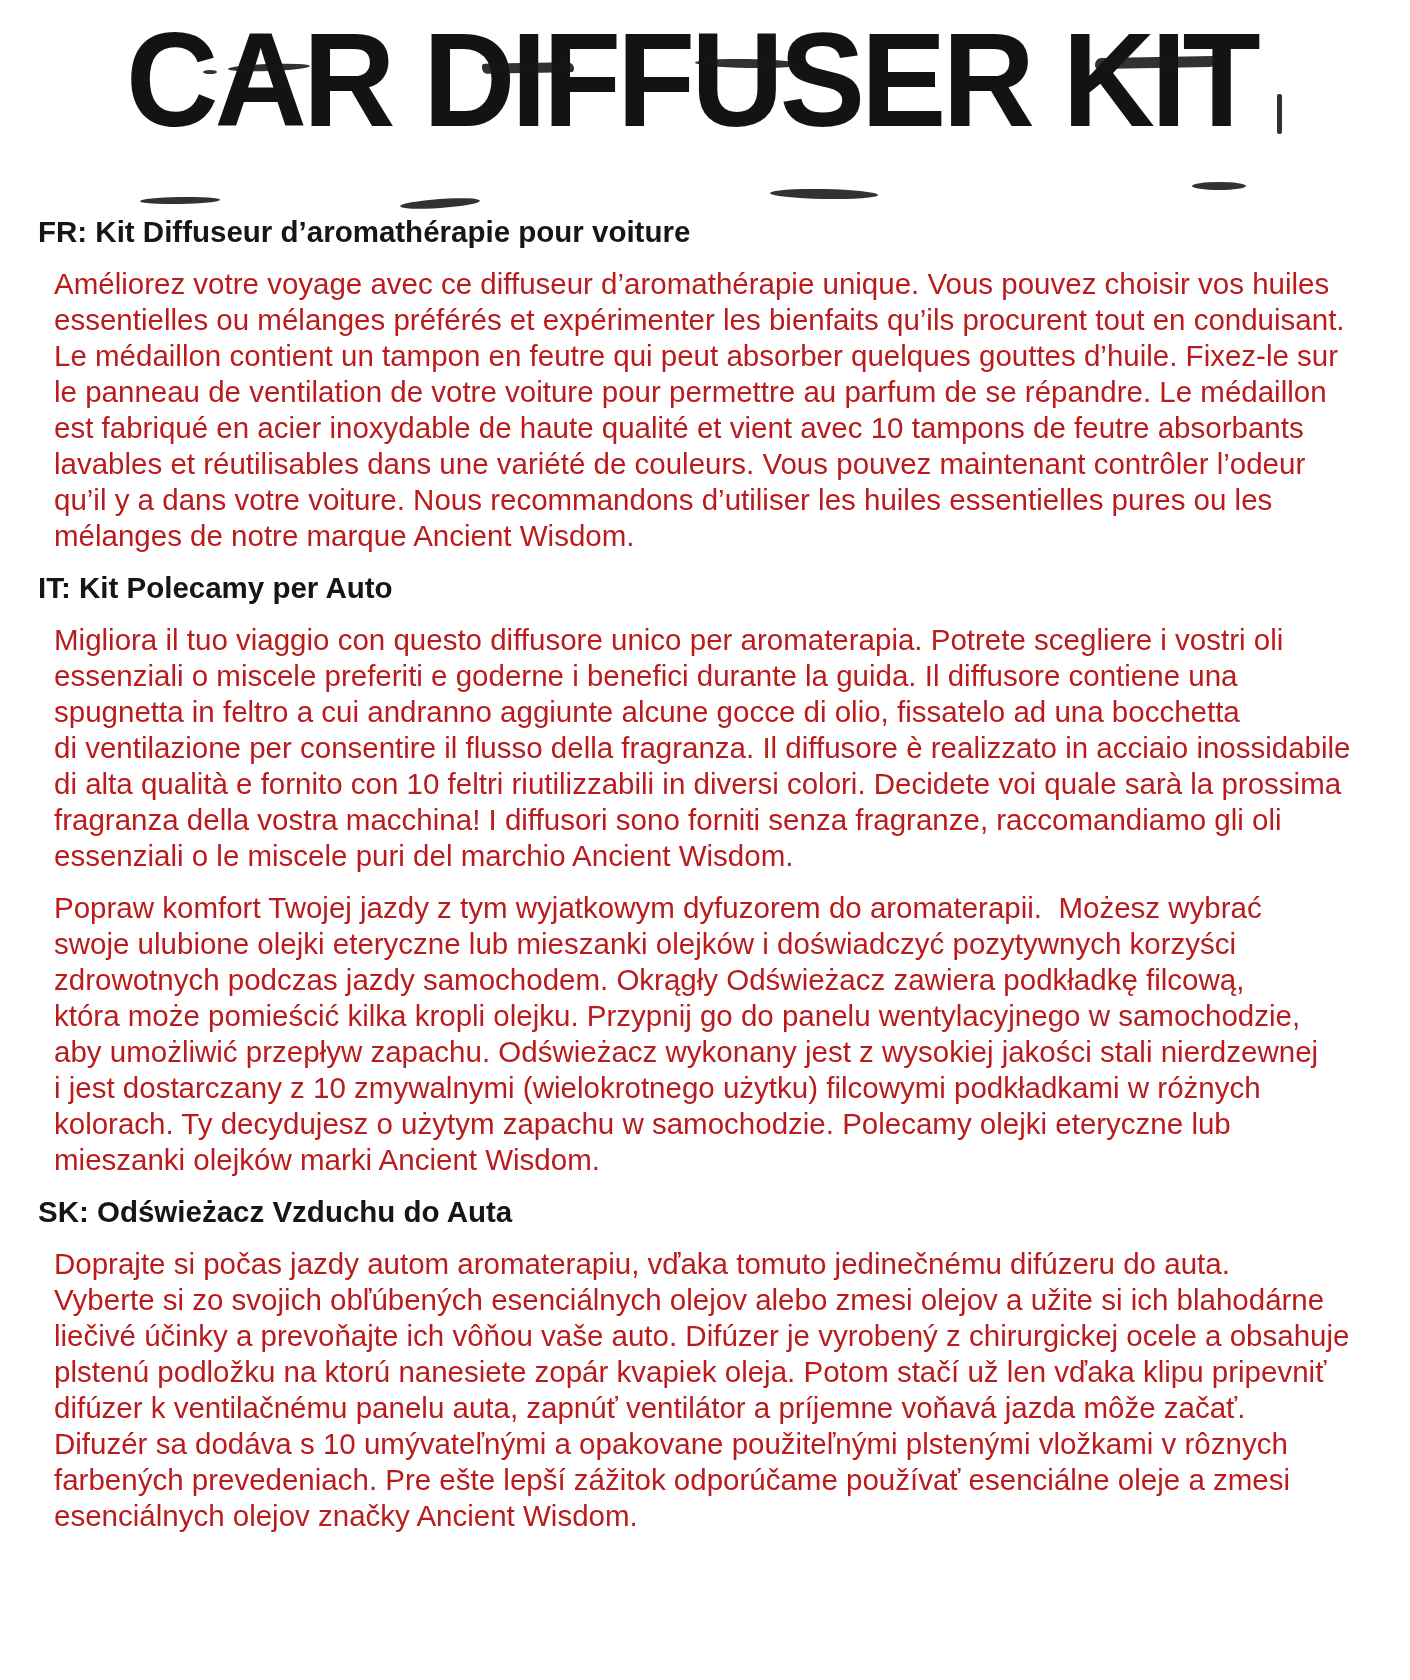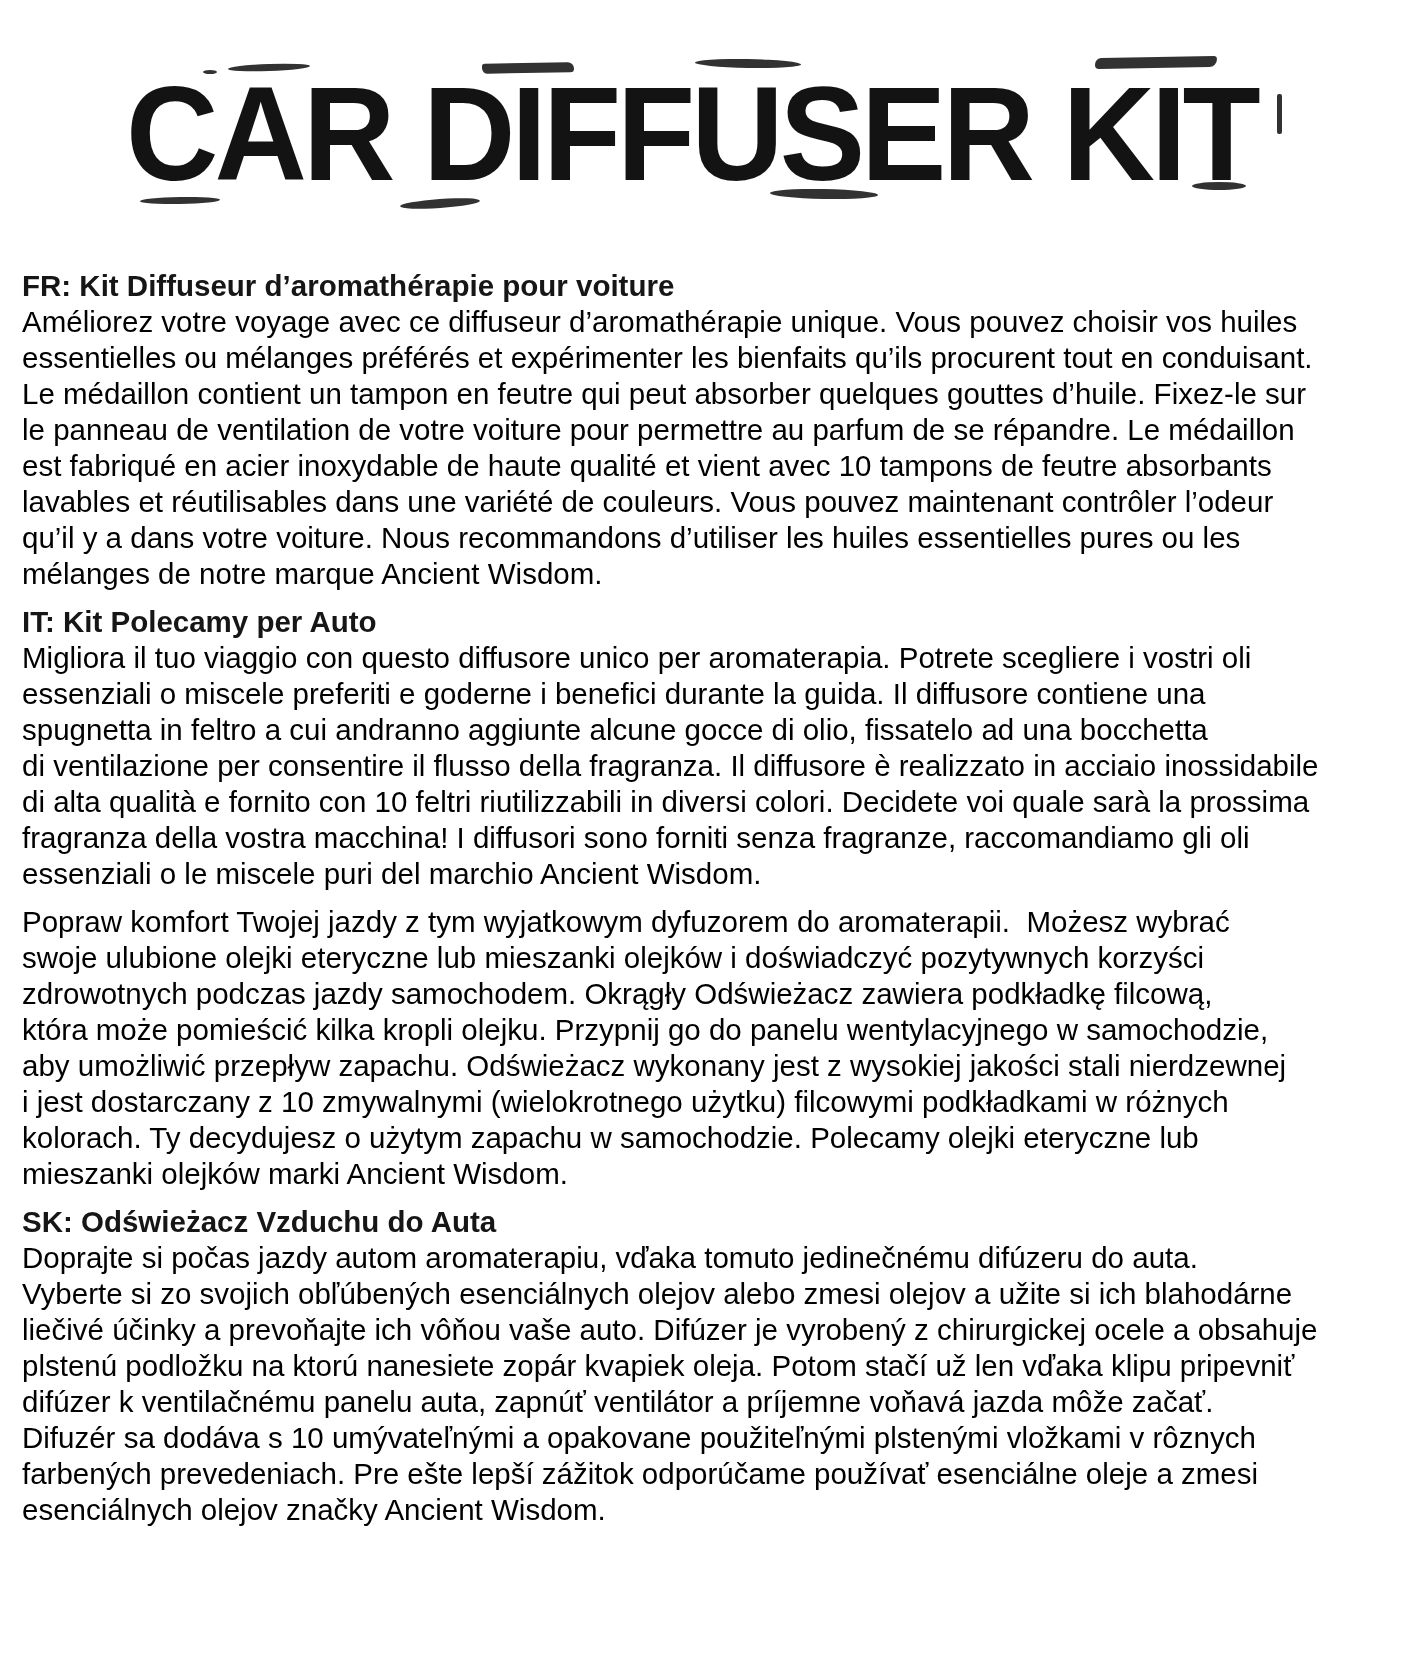--- a/index.html
+++ b/index.html
@@ -12,21 +12,20 @@
     width: 1410px;
     height: 1680px;
     background: #ffffff;
     color: #1d1d1d;
     font-family: "Liberation Sans", sans-serif;
     overflow: hidden;
   }
   
   .title-wrap {
     position: relative;
-    padding-top: 54px;
     height: 160px;
   }
   .doc-title {
     margin: 0;
     padding-left: 126px;
     font-size: 128px;
     font-weight: bold;
     line-height: 160px;
     letter-spacing: -4px;
     white-space: pre;
@@ -47,39 +46,39 @@
   .mark.m-top3   { left: 695px; top: 59px;  width: 106px; height: 9px;  transform: rotate(1deg); }
   .mark.m-top4   { left: 1095px; top: 57px; width: 122px; height: 11px; border-radius: 10px 5px 12px 6px; transform: rotate(-1deg); }
   .mark.m-bot1   { left: 140px; top: 197px; width: 80px;  height: 7px;  transform: rotate(-1deg); }
   .mark.m-bot2   { left: 400px; top: 199px; width: 80px;  height: 9px;  transform: rotate(-4deg); }
   .mark.m-bot3   { left: 770px; top: 189px; width: 108px; height: 10px; transform: rotate(1deg); }
   .mark.m-bot4   { left: 1192px; top: 182px; width: 54px; height: 8px; }
   .mark.m-tick   { left: 1277px; top: 94px; width: 5px;   height: 40px; border-radius: 2px; }
   
   .content {
     margin-top: 54px;
-    padding-left: 22px;
+    padding-left: 38px;
   }
   .lang-section {
     margin: 0 0 12px 0;
   }
   .lang-section h2 {
     margin: 0;
     font-size: 29.5px;
     font-weight: bold;
     line-height: 36px;
     color: #161616;
     white-space: pre;
   }
   .lang-section p {
-    margin: 0;
+    margin: 16px;
     font-size: 29.5px;
     font-weight: normal;
     line-height: 36px;
-    color: #000000;
+    color: #b91c1c;
     white-space: pre;
   }
 </style>
 </head>
 <body>
 
 <div class="page">
 
   <header class="title-wrap">
     <h1 class="doc-title">CAR DIFFUSER KIT</h1>

